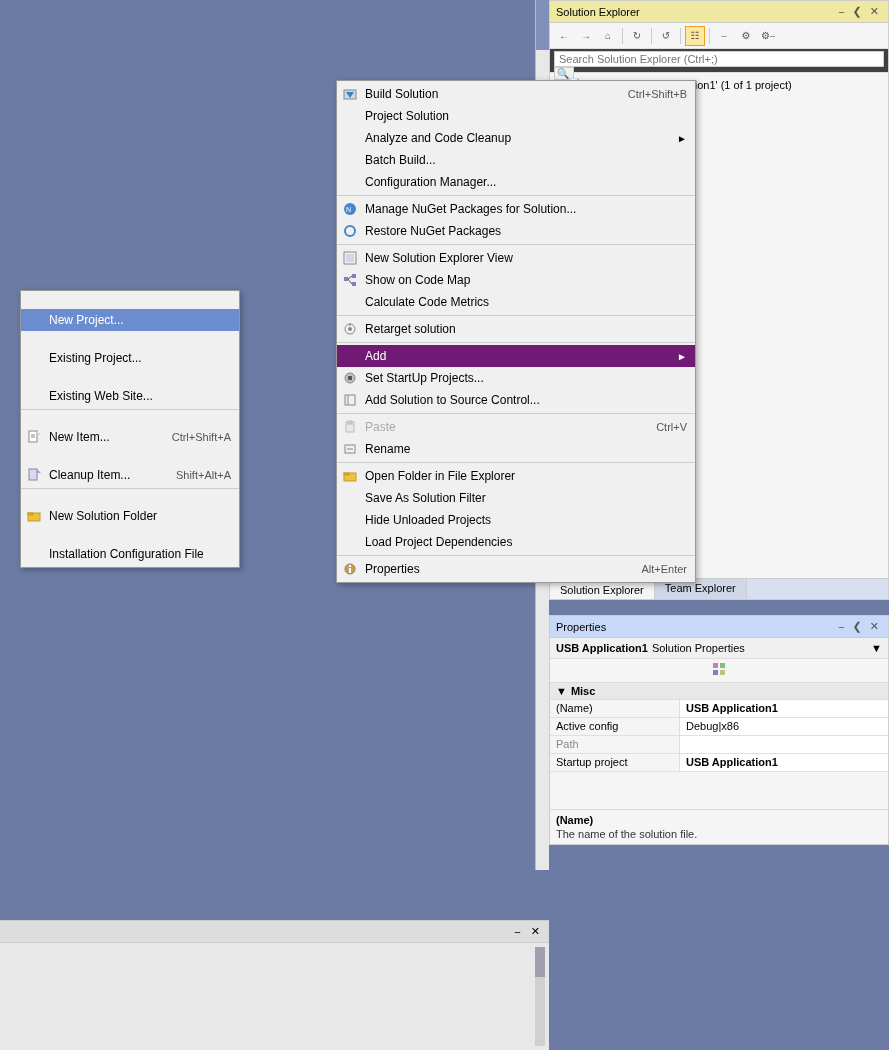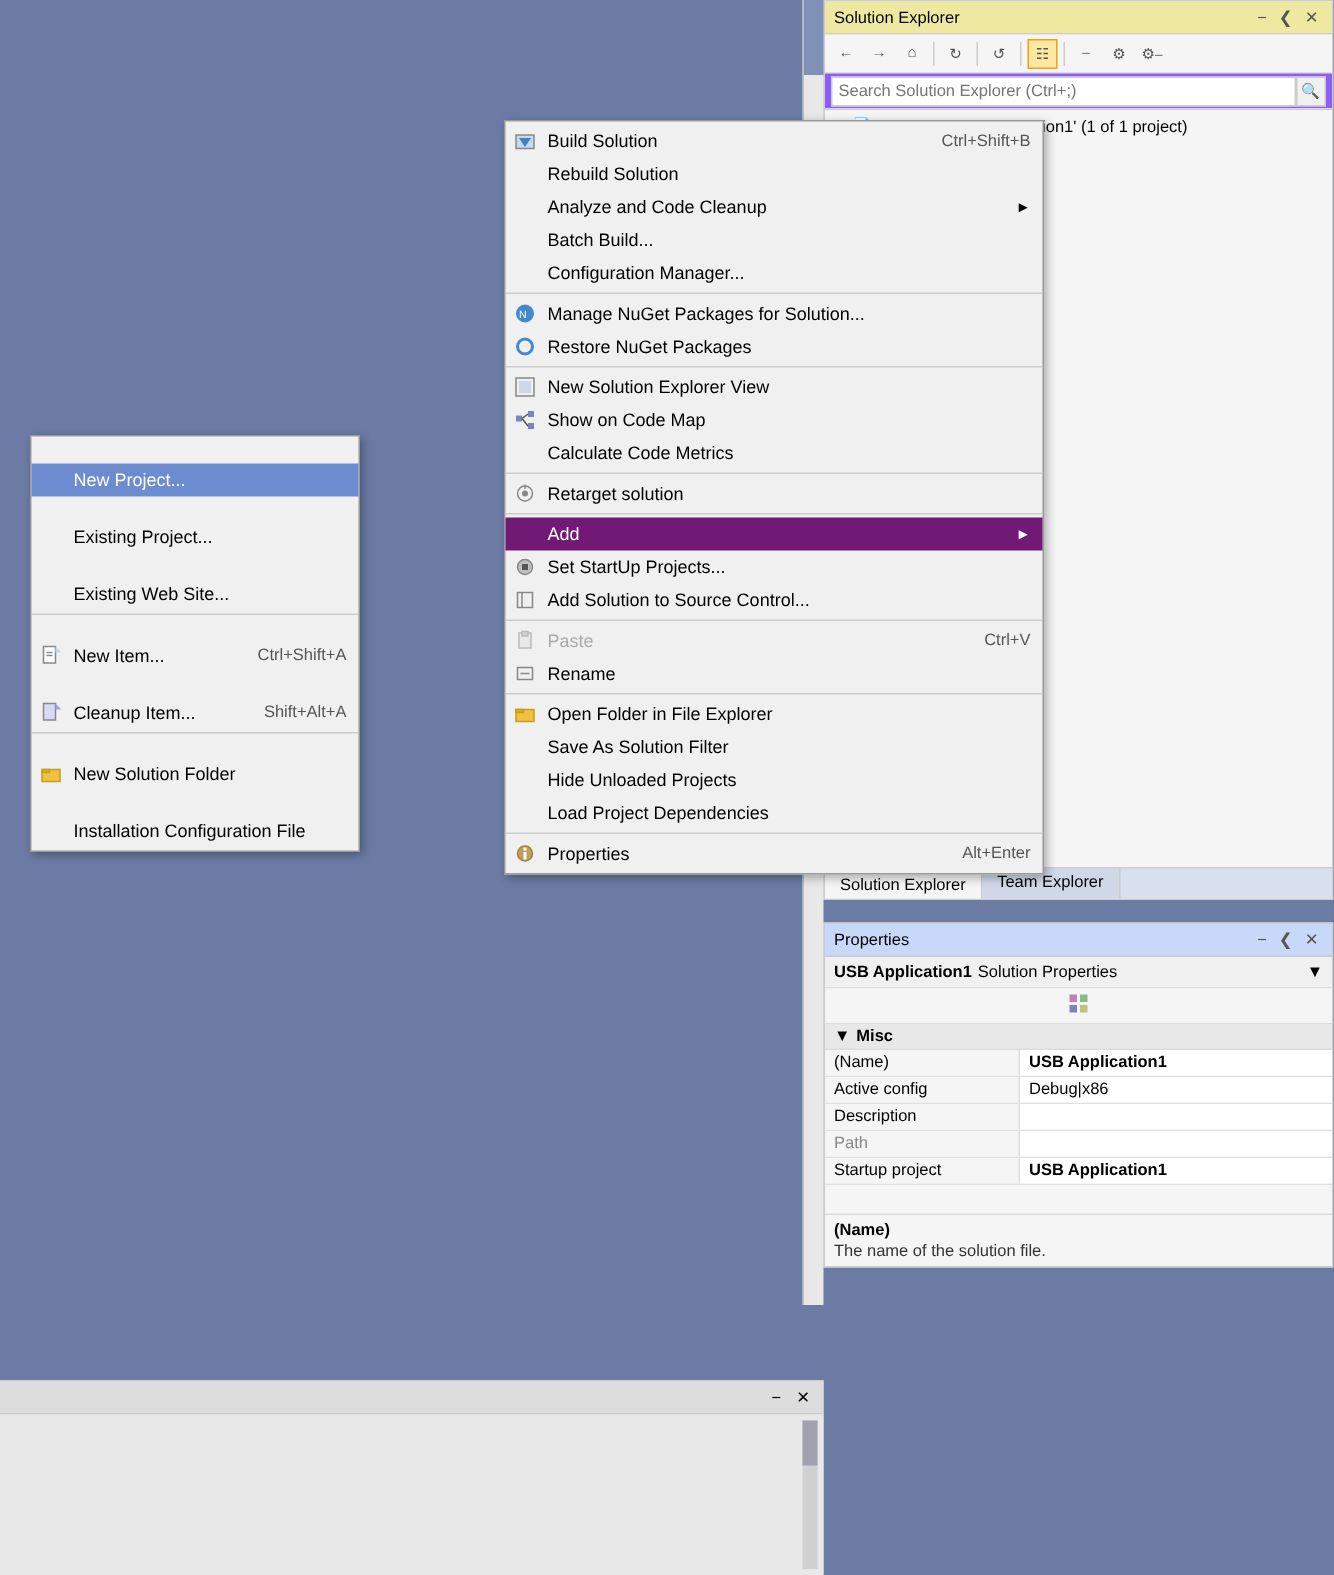--- a/index.html
+++ b/index.html
@@ -86,23 +86,24 @@
     .toolbar-separator {
       width: 1px;
       height: 16px;
       background: #ccc;
       margin: 0 2px;
     }
 
     .search-row {
       display: flex;
       padding: 2px 4px;
-      background: #8b5cf6;
+      background: #404040;
       border-bottom: 1px solid #ddd;
       height: 24px;
+      flex-direction: column;
     }
 
     .search-input {
       flex: 1;
       border: 1px solid #ccc;
       padding: 1px 4px;
       font-size: 11px;
       height: 20px;
       background: white;
       color: #888;
@@ -445,21 +446,21 @@
           <rect x="1" y="3" width="12" height="9" fill="#c8d8f0" stroke="#888" stroke-width="1"></rect>
           <polygon points="3,5 11,5 7,11" fill="#4080c0"></polygon>
         </svg>
     </span>
     <span>Build Solution</span>
     <span class="shortcut">Ctrl+Shift+B</span>
   </div>
 
   <div class="menu-item">
     <span class="item-icon-area"></span>
-    <span>Rebuild Solution</span>
+    <span>Project Solution</span>
   </div>
 
 
   <div class="menu-item">
     <span class="item-icon-area"></span>
     <span>Analyze and Code Cleanup</span>
     <span class="submenu-arrow">►</span>
   </div>
 
   <div class="menu-item">
@@ -730,24 +731,20 @@
     </div>
     <div class="props-row">
       <div class="props-key">(Name)</div>
       <div class="props-value bold">USB Application1</div>
     </div>
     <div class="props-row">
       <div class="props-key">Active config</div>
       <div class="props-value">Debug|x86</div>
     </div>
     <div class="props-row">
-      <div class="props-key">Description</div>
-      <div class="props-value"></div>
-    </div>
-    <div class="props-row">
       <div class="props-key greyed">Path</div>
       <div class="props-value"></div>
     </div>
     <div class="props-row">
       <div class="props-key">Startup project</div>
       <div class="props-value bold">USB Application1</div>
     </div>
   </div>
   <div class="props-description">
     <div class="props-desc-title">(Name)</div>

